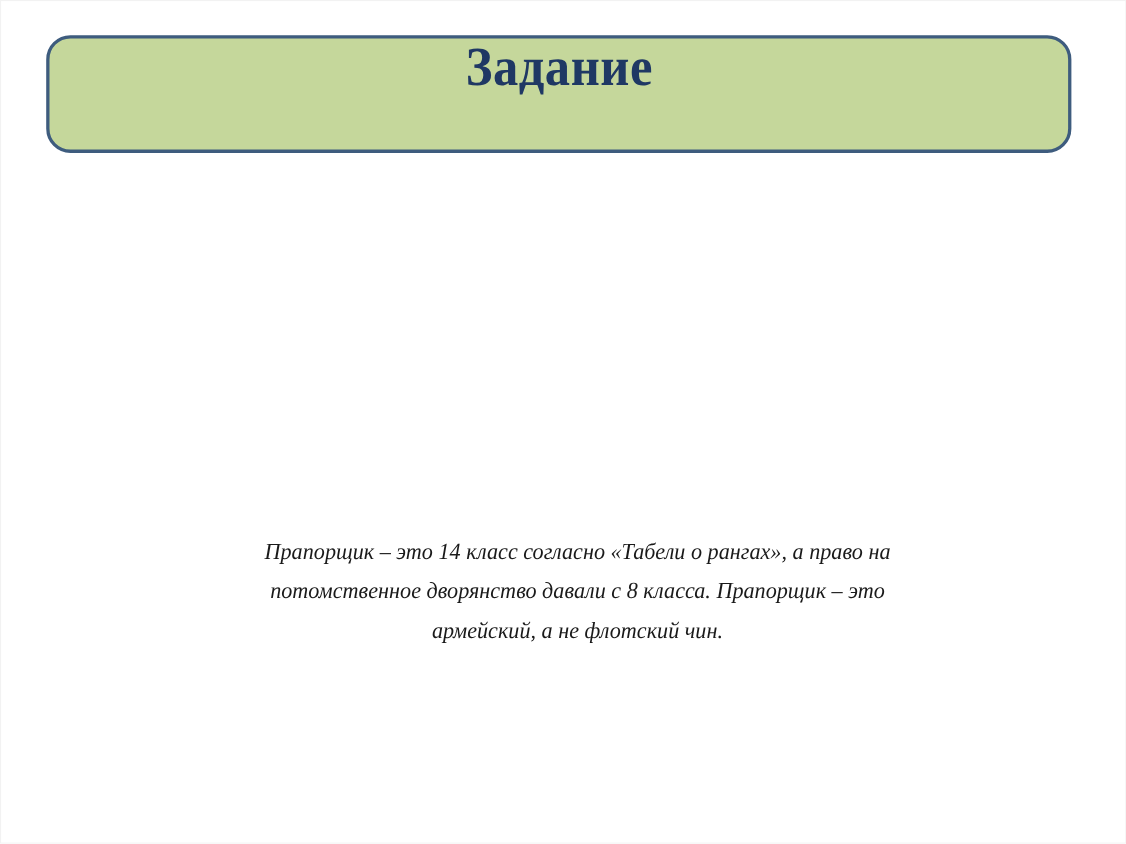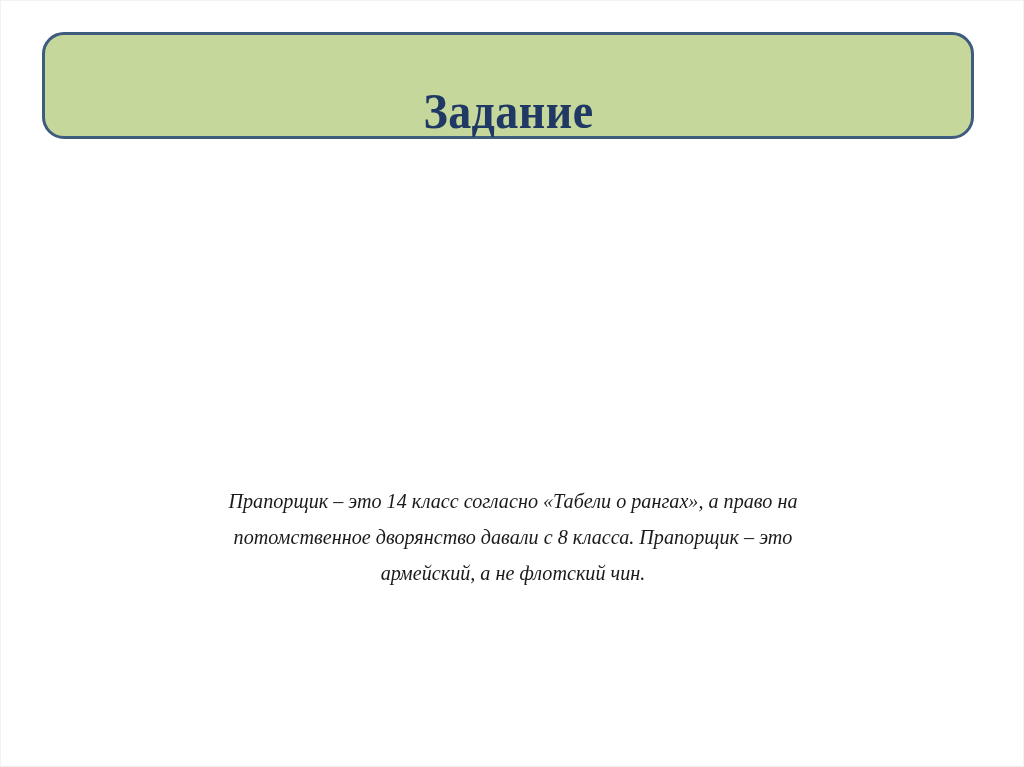--- a/index.html
+++ b/index.html
@@ -24,21 +24,21 @@
     position: absolute;
     left: 41px;
     top: 31px;
     width: 932px;
     height: 107px;
     box-sizing: border-box;
     background: #c5d79b;
     border: 3px solid #3e5c7e;
     border-radius: 22px;
     display: flex;
-    align-items: flex-end;
+    align-items: flex-start;
     justify-content: center;
   }
 
   .title-text {
     font-family: "Liberation Serif", "DejaVu Serif", serif;
     font-weight: bold;
     font-size: 50px;
     line-height: 1;
     color: #1f3864;
     letter-spacing: 0.5px;
@@ -63,21 +63,21 @@
     line-height: 52px;
     color: #000000;
     white-space: nowrap;
     transform: scaleX(0.94);
     transform-origin: center center;
   }
 
   
   .note-block {
     position: absolute;
-    left: 80px;
+    left: 92px;
     top: 482px;
     width: 864px;
     text-align: center;
   }
 
   .note-line {
     font-family: "Liberation Serif", "DejaVu Serif", serif;
     font-style: italic;
     font-weight: normal;
     font-size: 21px;

